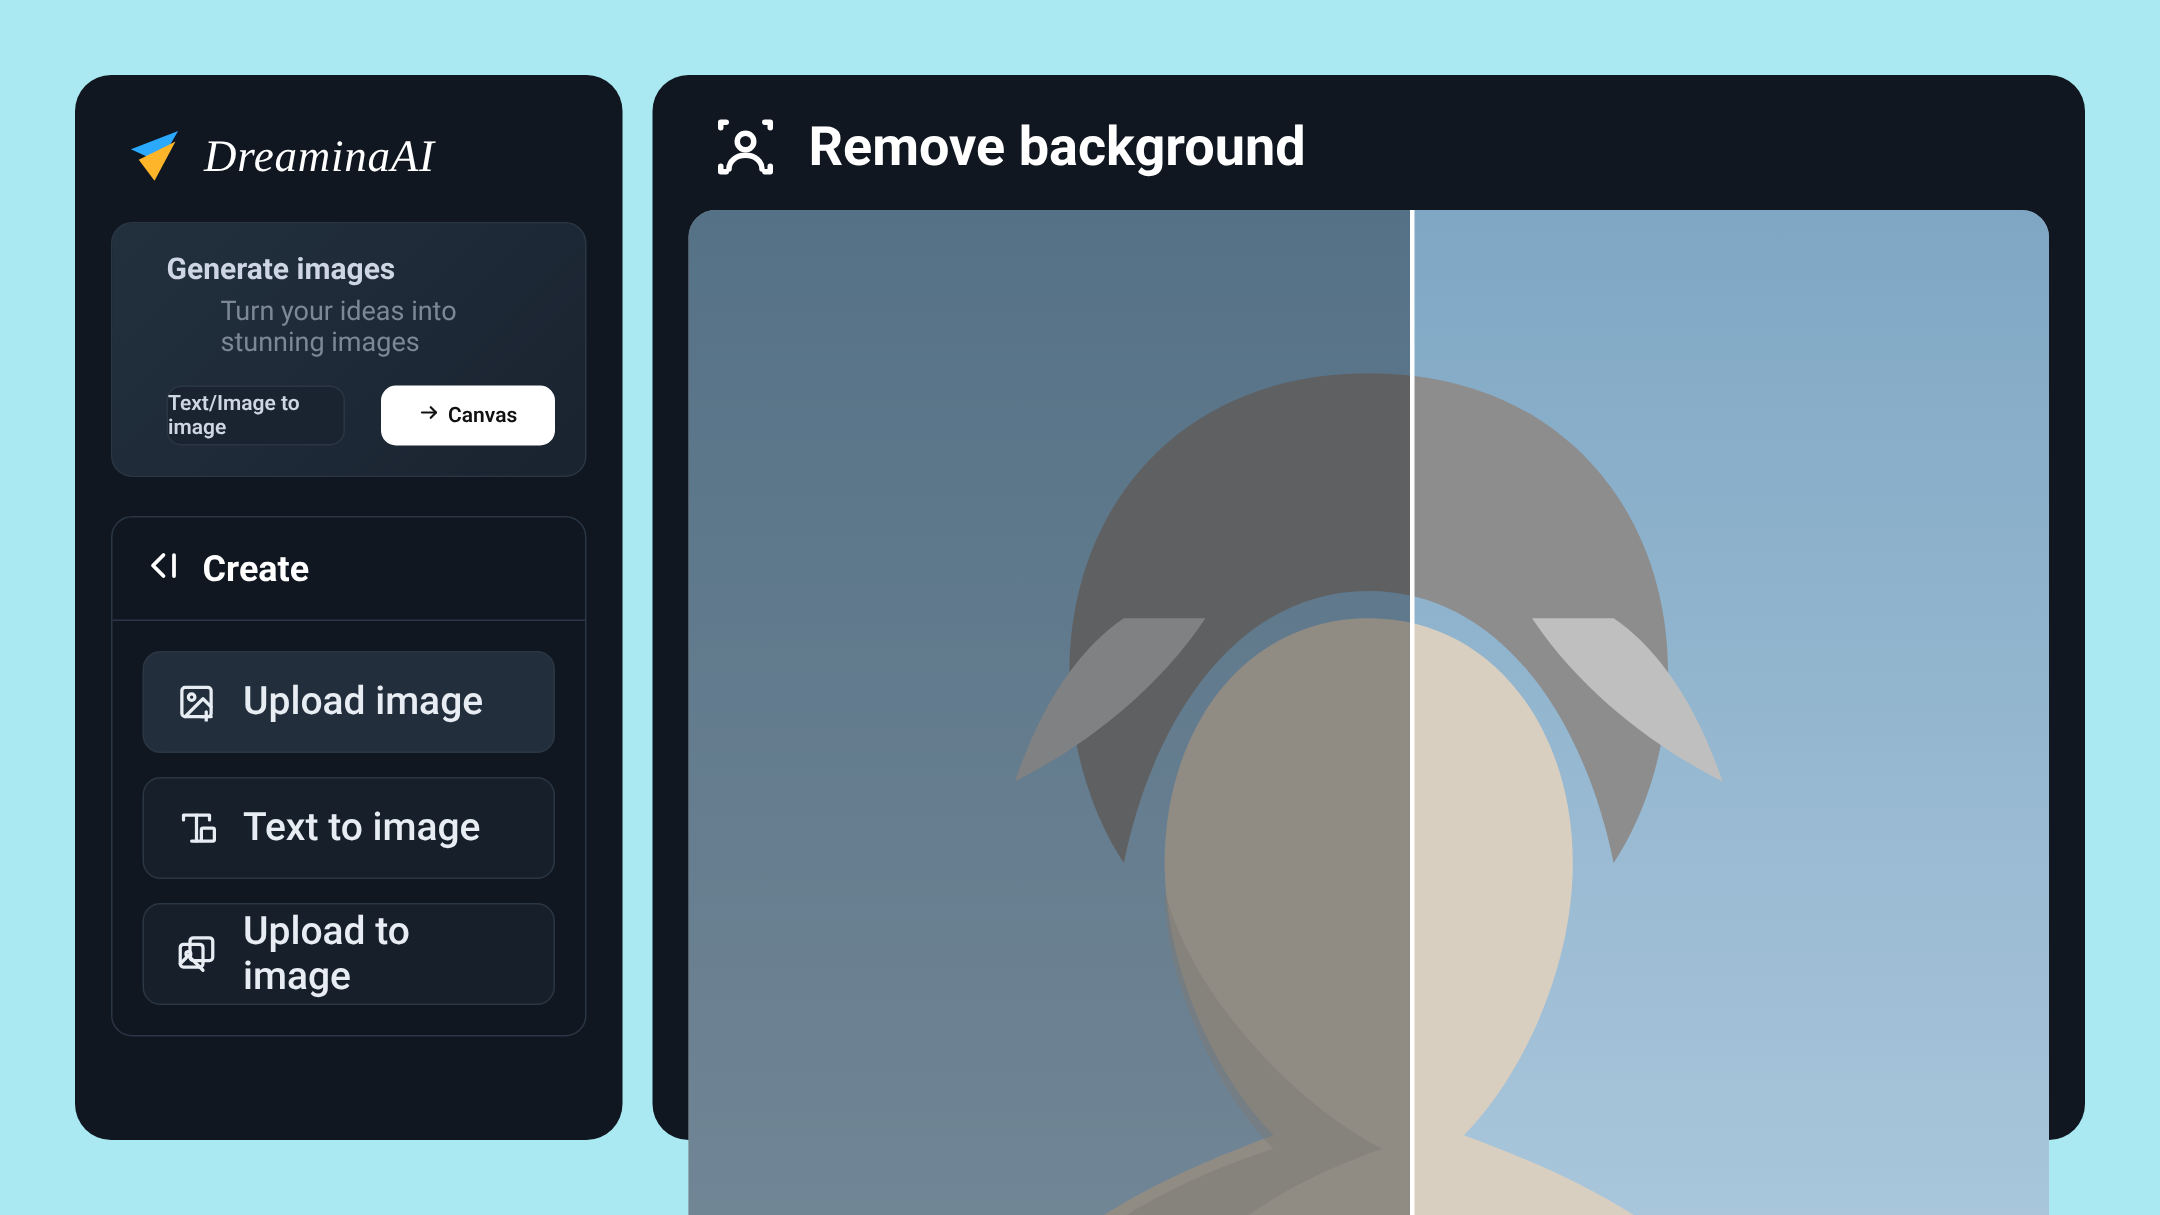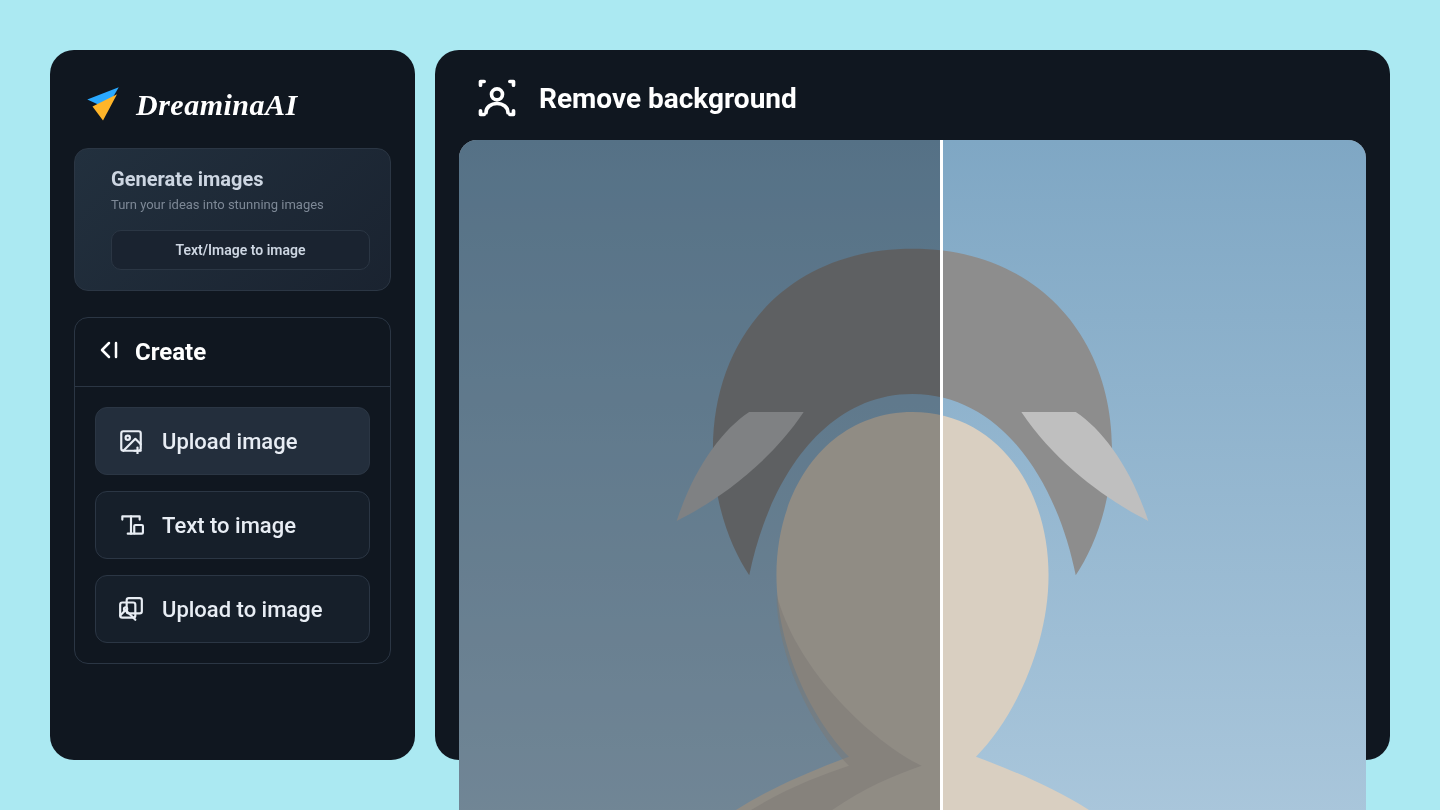--- a/index.html
+++ b/index.html
@@ -25,33 +25,33 @@
   .logo-row {
     display: flex;
     align-items: center;
     gap: 12px;
     padding: 8px 0 20px 8px;
   }
   .logo-mark svg { width: 42px; height: 42px; }
   .logo-text {
     color: #fff;
     font-size: 30px;
-    font-weight: 700;
+    font-weight: 400;
     font-style: italic;
     letter-spacing: 0.5px;
     font-family: Georgia, 'Times New Roman', serif;
   }
   .gen-card {
     background: linear-gradient(135deg, #22303e 0%, #1a2330 100%);
     border: 1px solid #2b3644;
     border-radius: 14px;
     padding: 18px 20px 20px 36px;
   }
   .gen-title { color: #cdd6e2; font-size: 20px; font-weight: 700; }
-  .gen-sub  { color: #7d8896; font-size: 13px; margin-top: 6px; }
+  .gen-sub  { color: #7d8896; font-size: 18px; margin-top: 6px; margin-left: 36px; }
   .gen-btns { display: flex; gap: 24px; margin-top: 18px; }
   .gen-btn {
     flex: 1;
     border-radius: 10px;
     font-size: 14px;
     font-weight: 600;
     height: 40px;
     display: flex;
     align-items: center;
     justify-content: center;
@@ -77,32 +77,32 @@
   .create-item {
     display: flex;
     align-items: center;
     gap: 18px;
     height: 68px;
     padding: 0 22px;
     border: 1px solid #2b3644;
     border-radius: 12px;
     background: #161f2a;
     color: #e8edf4;
-    font-size: 22px;
+    font-size: 26px;
     font-weight: 500;
     cursor: pointer;
   }
   .create-item.active { background: #232e3c; }
   .create-item .ic { width: 26px; height: 26px; flex: none; }
 
   
   .main { flex: 1; display: flex; flex-direction: column; }
   .main-header { display: flex; align-items: center; gap: 20px; padding: 2px 6px 20px 16px; }
   .main-header-icon { width: 44px; height: 44px; color: #fff; }
-  .main-title { color: #fff; font-size: 28px; font-weight: 700; }
+  .main-title { color: #fff; font-size: 36px; font-weight: 700; }
   .preview-row { display: flex; gap: 32px; position: relative; flex-direction: column; }
   .preview {
     flex: 1;
     aspect-ratio: 1/1.24;
     border-radius: 18px;
     overflow: hidden;
     position: relative;
     background: #888;
   }
   .portrait {
@@ -175,20 +175,29 @@
       </svg>
     </span>
     <span class="logo-text">DreaminaAI</span>
   </div>
 
   <div class="gen-card">
     <div class="gen-title">Generate images</div>
     <div class="gen-sub">Turn your ideas into stunning images</div>
     <div class="gen-btns">
       <div class="gen-btn dark">Text/Image to image</div>
+      <div class="gen-btn light">
+        <span>
+          <svg width="14" height="14" viewBox="0 0 24 24" fill="none" stroke="#111" stroke-width="2.5" stroke-linecap="round" stroke-linejoin="round">
+              <line x1="4" y1="12" x2="20" y2="12"></line>
+              <polyline points="14 6 20 12 14 18"></polyline>
+            </svg>
+        </span>
+        <span>Canvas</span>
+      </div>
     </div>
   </div>
 
   <div class="create-card">
     <div class="create-header">
       <span>
         <svg width="24" height="24" viewBox="0 0 24 24" fill="none" stroke="#fff" stroke-width="2.5" stroke-linecap="round" stroke-linejoin="round">
             <polyline points="12 5 5 12 12 19"></polyline>
             <line x1="19" y1="5" x2="19" y2="19"></line>
           </svg>

